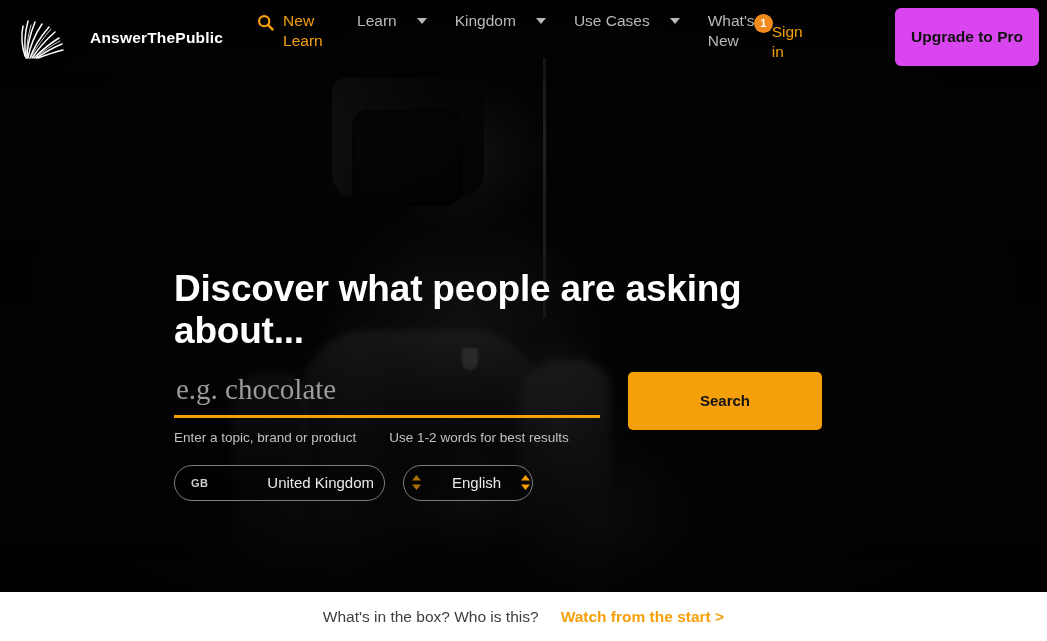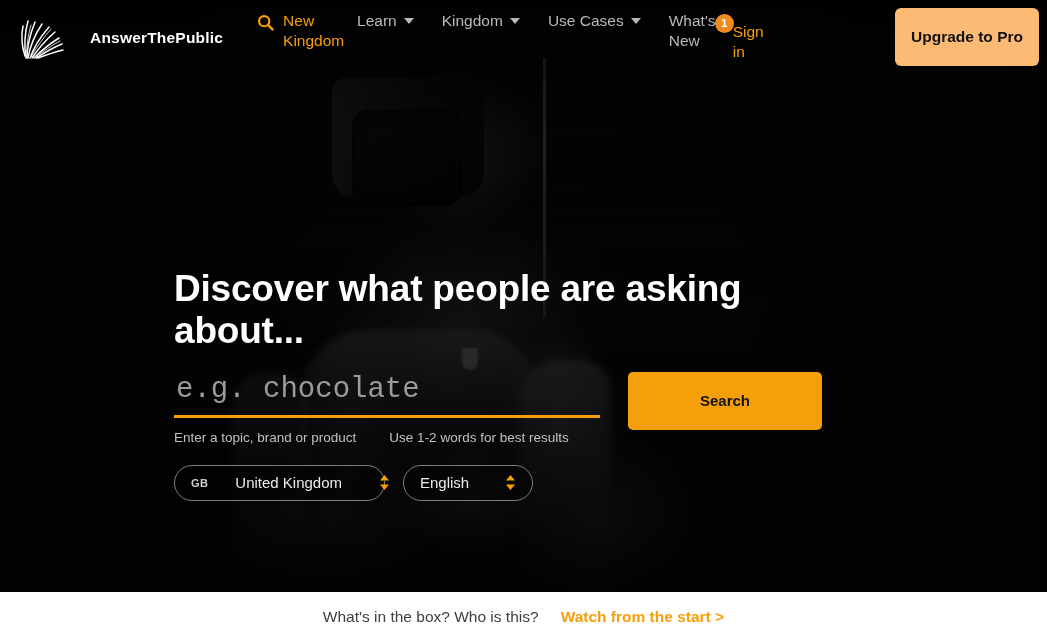--- a/index.html
+++ b/index.html
@@ -148,21 +148,21 @@
     font-size: 15.5px;
     line-height: 1.28;
     padding: 0 14px;
     white-space: normal;
     max-width: 78px;
     cursor: pointer;
   }
   .nav-item.with-caret {
     display: inline-flex;
     align-items: flex-start;
-    gap: 7px;
+    gap: 20px;
     max-width: none;
     white-space: nowrap;
   }
   .caret {
     display: inline-block;
     width: 0; height: 0;
     border-left: 5px solid transparent;
     border-right: 5px solid transparent;
     border-top: 6px solid #b9b9b9;
     margin-top: 7px;
@@ -209,21 +209,21 @@
     justify-content: center;
     line-height: 1;
   }
 
   .upgrade-btn {
     position: absolute;
     right: 8px;
     top: 8px;
     width: 144px;
     height: 58px;
-    background: #fdba74;
+    background: #d946ef;
     color: #121212;
     border: none;
     border-radius: 6px;
     font-family: "Liberation Sans", sans-serif;
     font-size: 15.5px;
     font-weight: 700;
     line-height: 1.32;
     cursor: pointer;
     padding: 16px 10px;
   }
@@ -258,21 +258,21 @@
     width: 426px;
   }
   .search-input {
     width: 426px;
     height: 48px;
     background: transparent;
     border: none;
     border-bottom: 3px solid #f5a00a;
     outline: none;
     color: #84cc16;
-    font-family: Liberation Mono, monospace;
+    font-family: Liberation Serif, serif;
     font-size: 29px;
     padding: 0 2px 6px 2px;
   }
   .search-input::placeholder { color: #9b9b9b; opacity: 1; }
 
   .search-btn {
     position: absolute;
     left: 454px;
     top: 2px;
     width: 194px;
@@ -314,21 +314,21 @@
     font-size: 15px;
     cursor: pointer;
     white-space: nowrap;
   }
   .pill .cc {
     font-size: 11px;
     font-weight: 700;
     color: #cfcfcf;
     letter-spacing: 0.4px;
   }
-  .pill .pill-label { flex: 1 1 auto; }
+  .pill .pill-label { flex: 1 1 auto; margin-left: 32px; }
   .pill-country { width: 211px; gap: 27px; }
   .pill-language { width: 130px; }
   .stepper { width: 11px; height: 17px; flex: 0 0 auto; margin-left: 10px; }
 
   
   .bottom-bar {
     position: absolute;
     left: 0;
     top: 592px;
     width: 1047px;
@@ -392,21 +392,21 @@
         <span class="brand-name">AnswerThePublic</span>
       </div>
 
       <div class="nav-links">
 
         <div class="nav-item new-search">
           <svg class="search-glyph" viewBox="0 0 18 18">
             <circle cx="7.6" cy="7.6" r="5.4" fill="none" stroke="#f5a00a" stroke-width="2.3"></circle>
             <line x1="11.6" y1="11.6" x2="16.4" y2="16.4" stroke="#f5a00a" stroke-width="2.6" stroke-linecap="round"></line>
           </svg>
-          <span>New Kingdom</span>
+          <span>New Learn</span>
         </div>
 
         <div class="nav-item with-caret">
           <span>Learn</span>
           <i class="caret"></i>
         </div>
 
         <div class="nav-item with-caret">
           <span>Kingdom</span>
           <i class="caret"></i>

